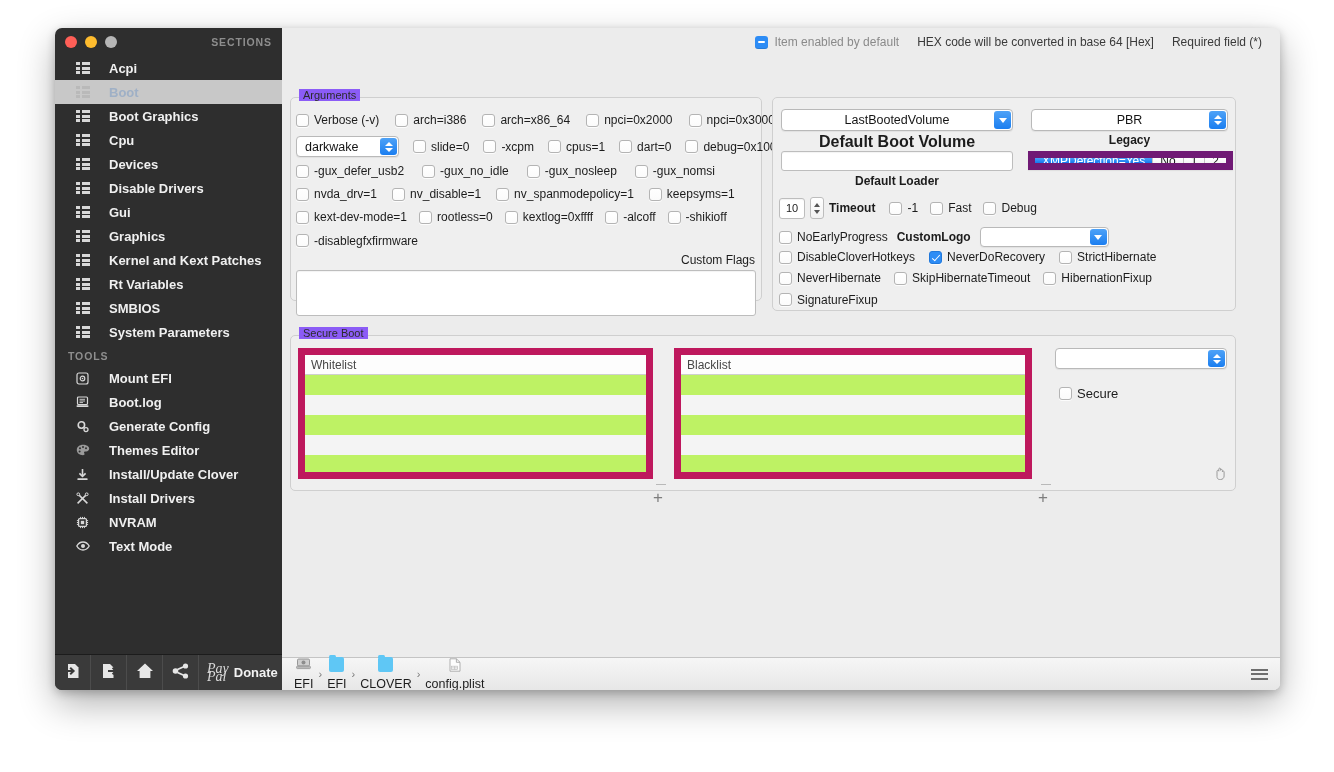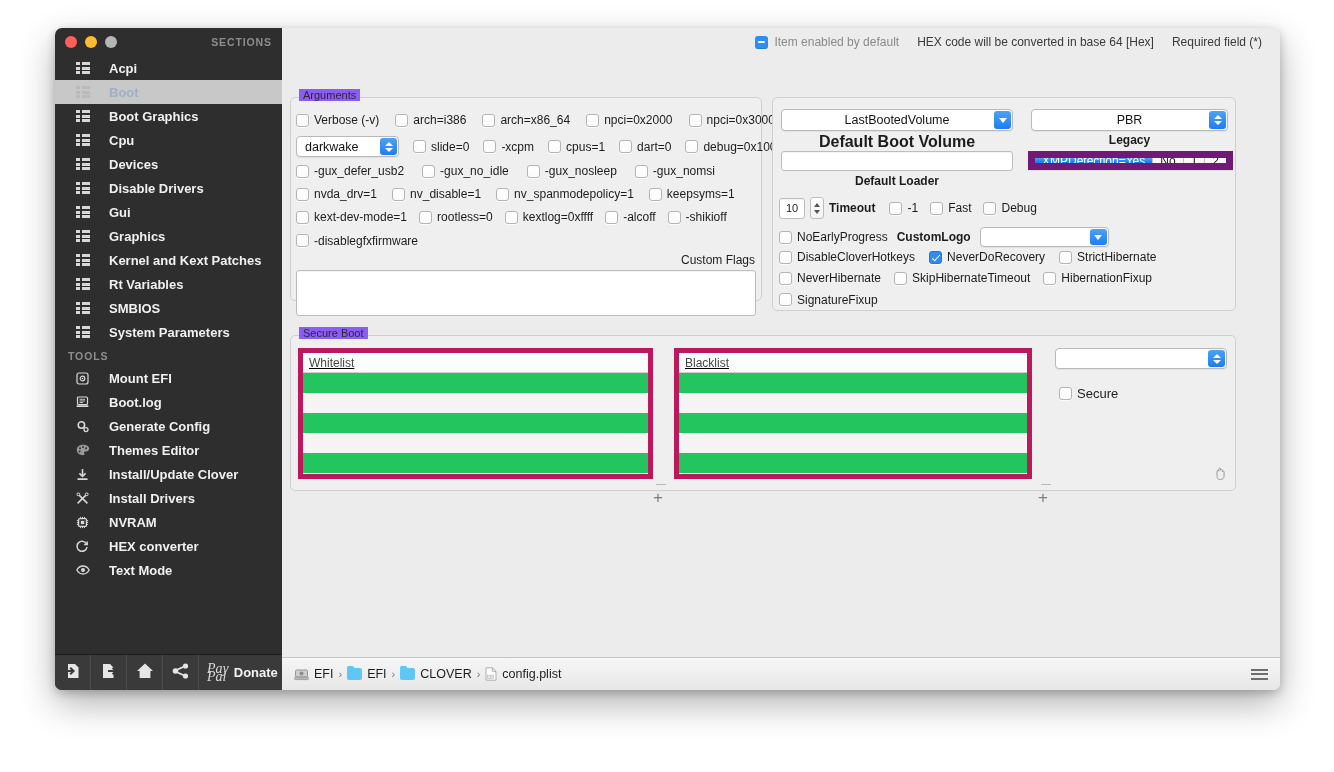--- a/index.html
+++ b/index.html
@@ -181,21 +181,21 @@
     display: flex; align-items: center; justify-content: center;
     padding: 0 7px; background: linear-gradient(#ffffff,#f4f4f4);
     color: #1c1c1c; border-right: 1px solid #c2c2c2;
   }
   .seg .s:last-child { border-right: none; }
   .seg .s.active {
     background: linear-gradient(#4aa0f8,#1279f0); color: #fff;
   }
 
   
-  .tablebox { position: absolute; background: #22c55e; border: 5px solid #be185d; overflow: hidden; text-decoration: underline; }
+  .tablebox { position: absolute; background: #bef264; border: 7px solid #be185d; overflow: hidden; }
   .tbl-header {
     height: 20px; background: #fdfdfd; border-bottom: 1px solid #cfcfcf;
     display: flex; align-items: center; padding-left: 6px;
     font-size: 12px; color: #474747;
   }
   .tbl-row { height: 20px; }
   .tbl-row.alt { background: #f4f4f4; }
   .plus-btn {
     position: absolute; font-size: 17px; color: #7d7d7d; line-height: 1;
     cursor: default; user-select: none;
@@ -205,21 +205,21 @@
   }
 
   
   #footer {
     height: 33px; background: linear-gradient(#f6f6f6,#e7e7e7);
     border-top: 1px solid #c4c4c4;
     display: flex; align-items: center; padding: 0 12px;
     justify-content: space-between;
   }
   .crumbs { display: flex; align-items: center; gap: 5px; font-size: 12.5px; color: #1d1d1d; }
-  .crumb { display: flex; align-items: center; gap: 5px; cursor: default; }
+  .crumb { display: flex; align-items: center; gap: 5px; cursor: default; flex-direction: column; }
   .sep { color: #7a7a7a; font-size: 11px; }
   .folder-ico {
     width: 15px; height: 12px; background: #5fc7f5; border-radius: 2px;
     position: relative; flex: 0 0 15px;
   }
   .folder-ico:before {
     content: ""; position: absolute; left: 0; top: -2.5px;
     width: 7px; height: 3px; background: #5fc7f5; border-radius: 1.5px 1.5px 0 0;
   }
   .disk-ico { width: 15px; height: 13px; flex: 0 0 15px; }
@@ -484,29 +484,20 @@
                 <line x1="10.4" y1="4.6" x2="12.1" y2="4.6"></line>
                 <line x1="10.4" y1="6.5" x2="12.1" y2="6.5"></line>
                 <line x1="10.4" y1="8.4" x2="12.1" y2="8.4"></line>
               </g>
             </svg>
         </span>
         <span>NVRAM</span>
       </div>
       <div class="nav-item tool-item">
         <span class="ico">
-          <svg width="13" height="13" viewBox="0 0 13 13">
-              <path d="M10.6 4.2A5 5 0 1 0 11 7" fill="none" stroke="#d8d8d8" stroke-width="1.5"></path>
-              <path d="M11.2 1.4v3.1H8.1" fill="none" stroke="#d8d8d8" stroke-width="1.5"></path>
-            </svg>
-        </span>
-        <span>HEX converter</span>
-      </div>
-      <div class="nav-item tool-item">
-        <span class="ico">
           <svg width="14" height="10" viewBox="0 0 14 10">
               <path d="M0.8 5C2.4 2.2 4.6 1 7 1s4.6 1.2 6.2 4c-1.6 2.8-3.8 4-6.2 4S2.4 7.8.8 5z" fill="none" stroke="#d8d8d8" stroke-width="1.3"></path>
               <circle cx="7" cy="5" r="2" fill="#d8d8d8"></circle>
             </svg>
         </span>
         <span>Text Mode</span>
       </div>
     </div>
 
     <div id="side-toolbar">

